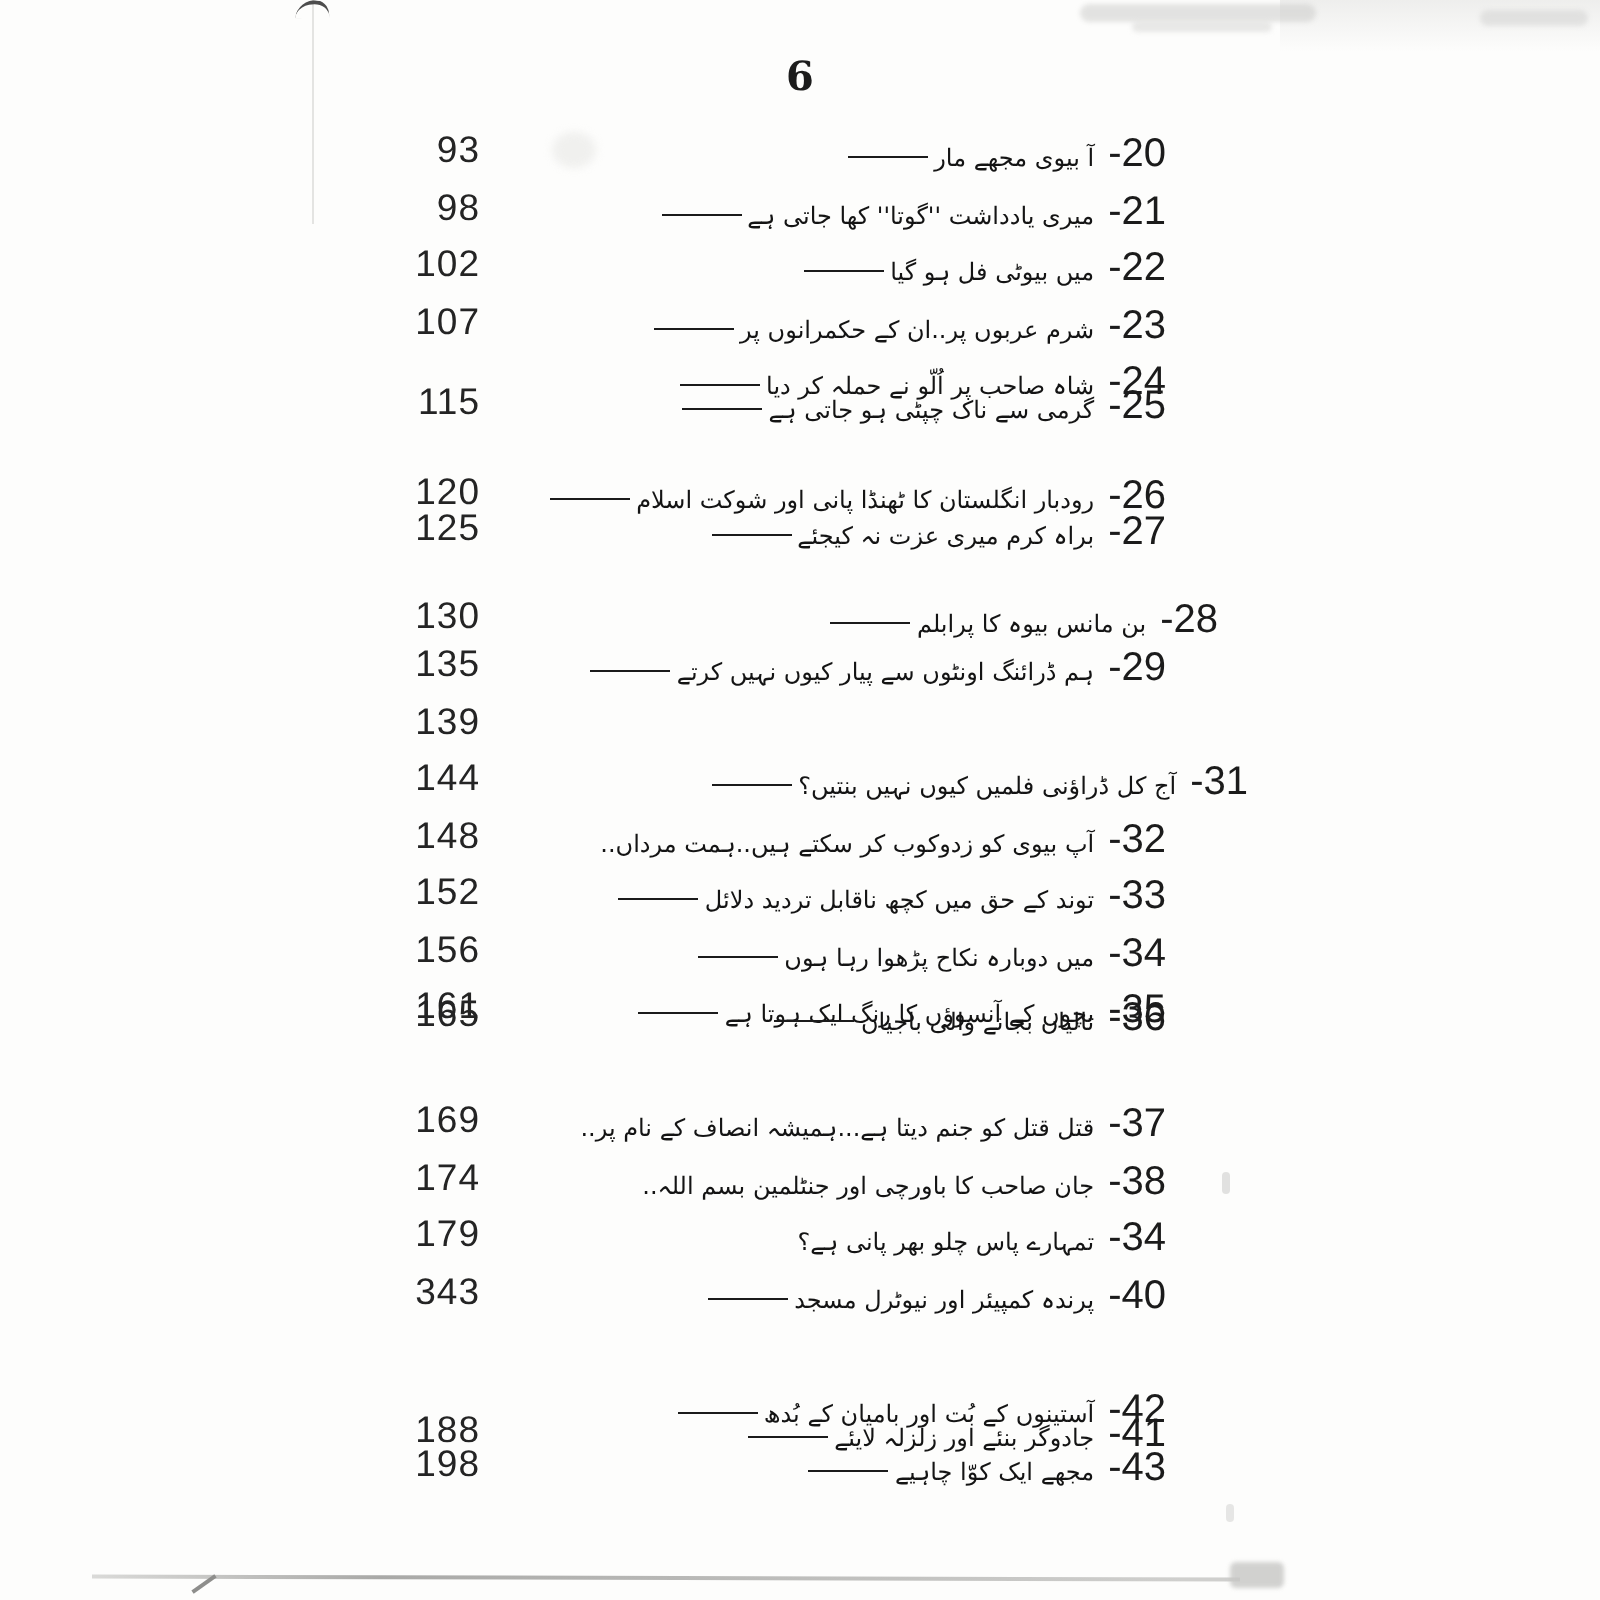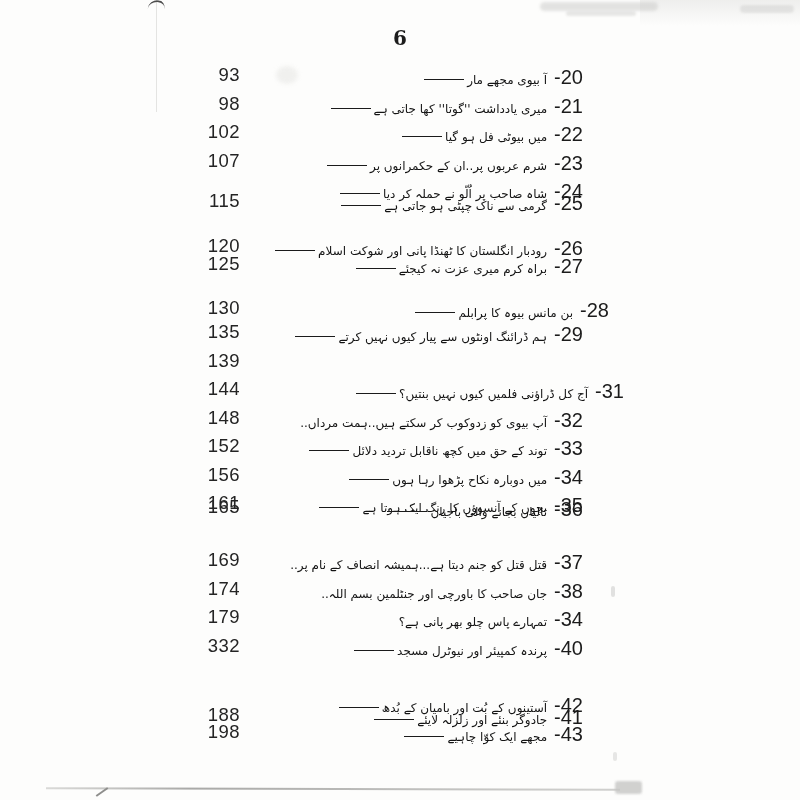--- a/index.html
+++ b/index.html
@@ -186,21 +186,21 @@
       </div>
       <div class="row" style="top: 576.9px;">
         <span class="pageno">174</span>
         <span class="entry"><span class="eno">38-</span><span class="etitle">جان صاحب کا باورچی اور جنٹلمین بسم اللہ..</span></span>
       </div>
       <div class="row" style="top: 605.45px;">
         <span class="pageno">179</span>
         <span class="entry"><span class="eno">34-</span><span class="etitle">تمہارے پاس چلو بھر پانی ہے؟</span></span>
       </div>
       <div class="row" style="top: 634px;">
-        <span class="pageno">332</span>
+        <span class="pageno">343</span>
         <span class="entry"><span class="eno">40-</span><span class="etitle">پرندہ کمپیئر اور نیوٹرل مسجد</span><span class="leader"></span></span>
       </div>
       <div class="row" style="top: 662.55px; margin-top: 40px;">
         <span class="pageno">188</span>
         <span class="entry"><span class="eno">41-</span><span class="etitle">جادوگر بنئے اور زلزلہ لایئے</span><span class="leader"></span></span>
       </div>
       <div class="row" style="top: 691.1px;">
         <span class="entry"><span class="eno">42-</span><span class="etitle">آستینوں کے بُت اور بامیان کے بُدھ</span><span class="leader"></span></span>
       </div>
       <div class="row" style="top: 719.65px;">

